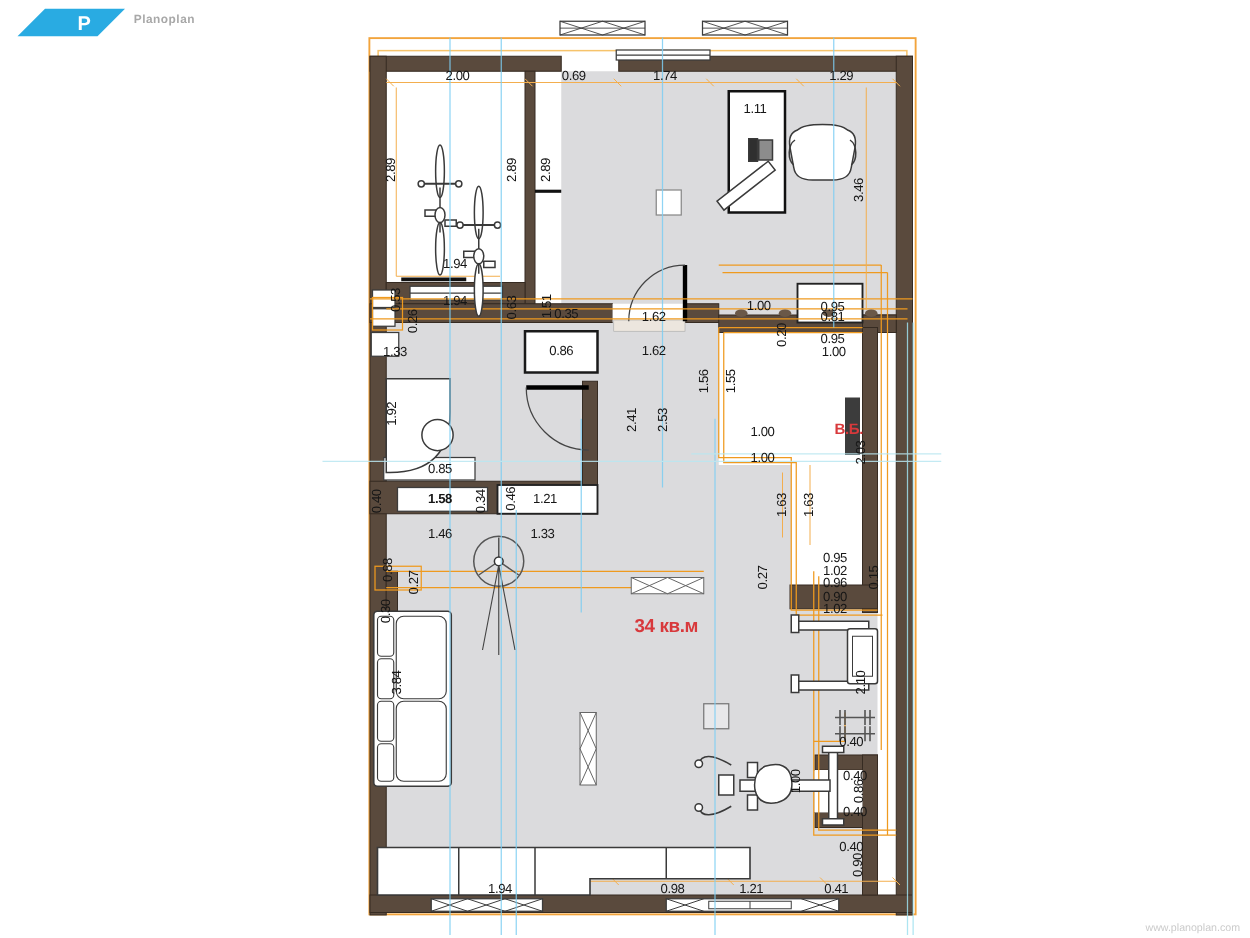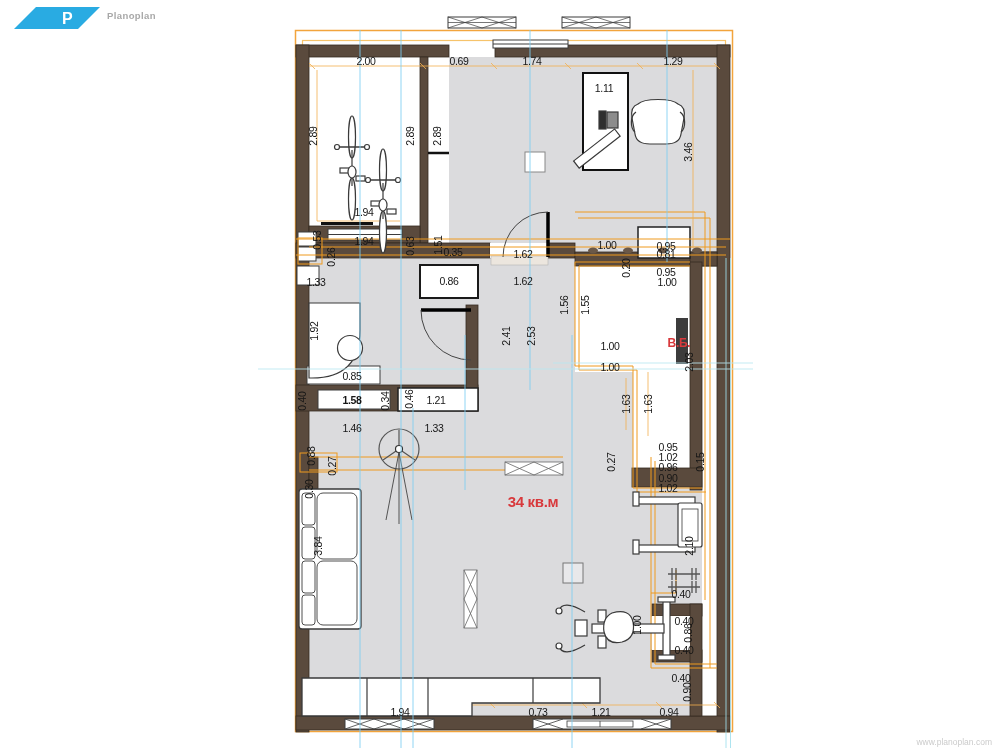--- a/index.html
+++ b/index.html
@@ -330,23 +330,23 @@
       <div class="dim" style="left: 668px; top: 488px;">1.02</div>
       <div class="dim rot" style="left: 700px; top: 462px;">0.15</div>
       <div class="dim rot" style="left: 689px; top: 546px;">2.10</div>
       <div class="dim" style="left: 681px; top: 594px;">0.40</div>
       <div class="dim rot" style="left: 637px; top: 625px;">1.00</div>
       <div class="dim" style="left: 684px; top: 621px;">0.40</div>
       <div class="dim rot" style="left: 688px; top: 633px;">0.86</div>
       <div class="dim" style="left: 684px; top: 650px;">0.40</div>
       <div class="dim" style="left: 681px; top: 678px;">0.40</div>
       <div class="dim rot" style="left: 687px; top: 692px;">0.90</div>
-      <div class="dim" style="left: 669px; top: 712px;">0.94</div>
+      <div class="dim" style="left: 669px; top: 712px;">0.41</div>
       <div class="dim" style="left: 601px; top: 712px;">1.21</div>
-      <div class="dim" style="left: 538px; top: 712px;">0.73</div>
+      <div class="dim" style="left: 538px; top: 712px;">0.98</div>
       <div class="dim" style="left: 400px; top: 712px;">1.94</div>
     </div>
 
   <div class="logo">
     <svg width="220" height="42">
       <polygon points="14,29 36,7 100,7 78,29" fill="#29abe2"></polygon>
       <text x="62" y="24" fill="#ffffff" font-size="16" font-weight="bold" font-family="Liberation Sans, sans-serif">P</text>
     </svg>
     <span class="logo-name">Planoplan</span>
   </div>

